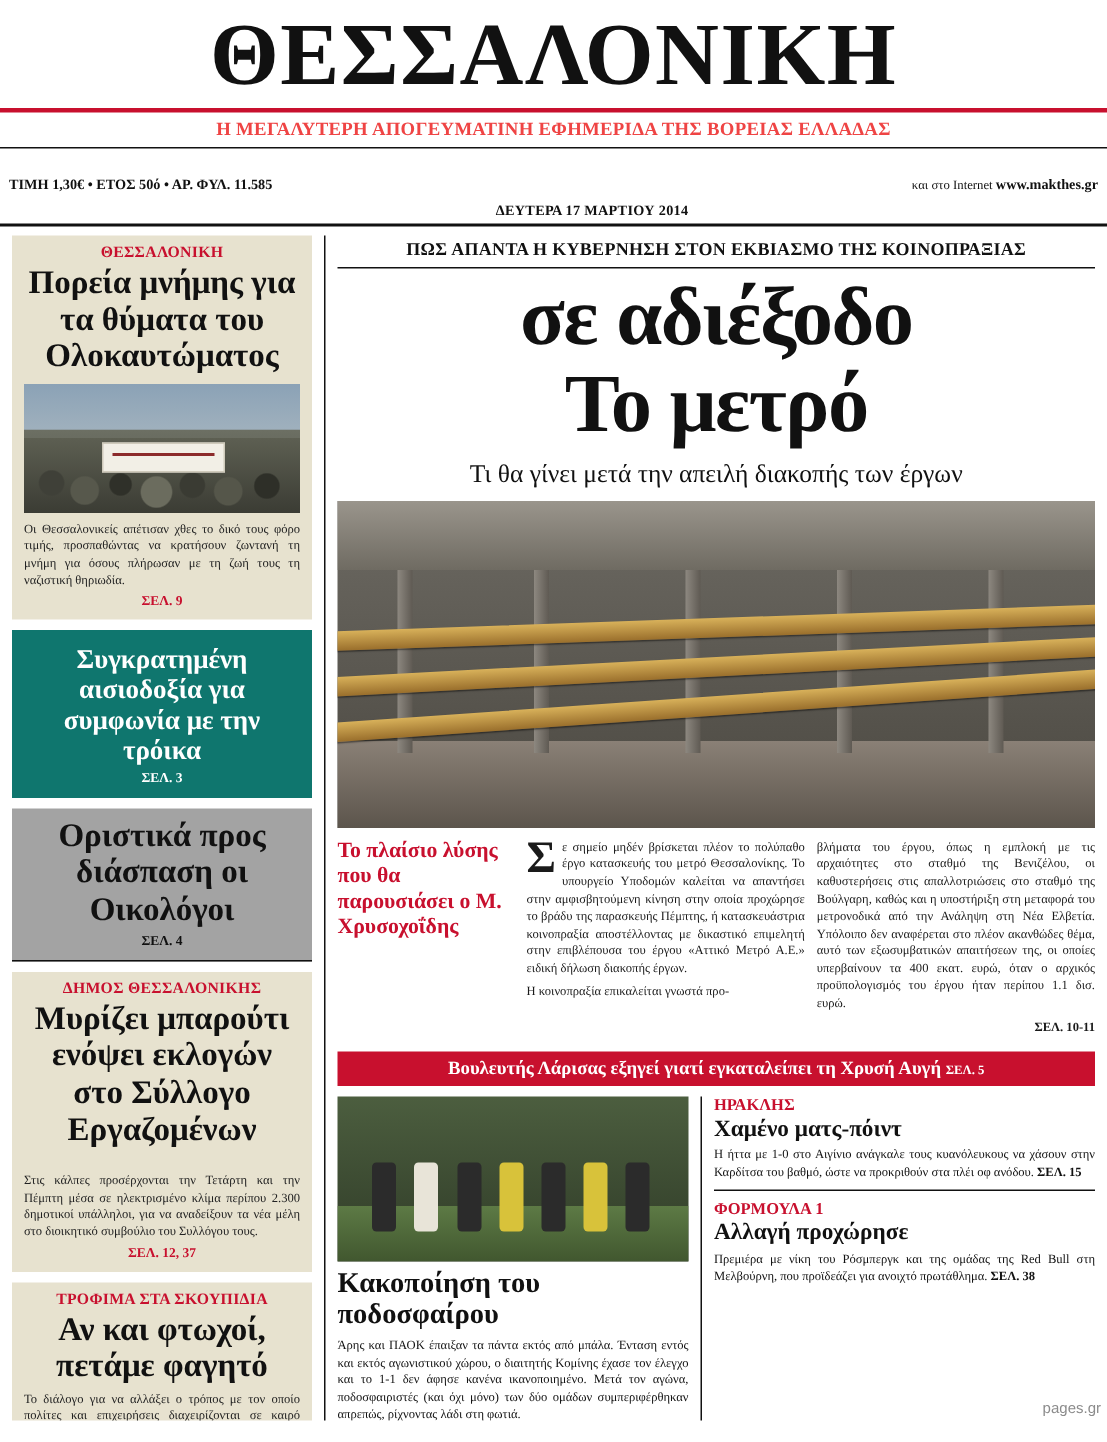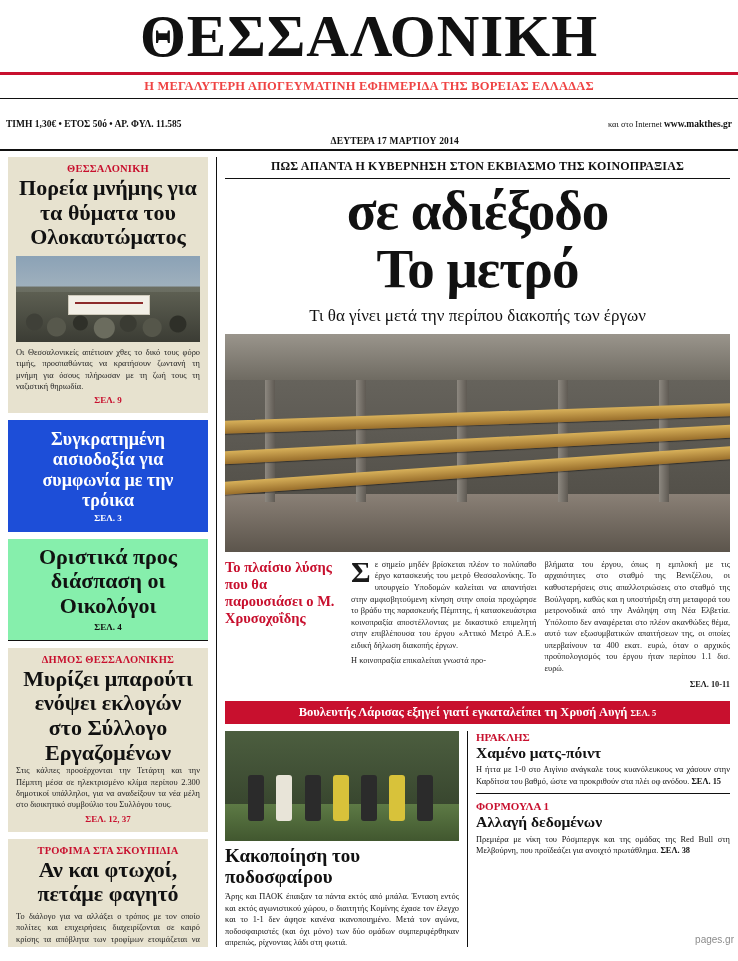--- a/index.html
+++ b/index.html
@@ -48,22 +48,22 @@
 
   
   .cols{display:flex;gap:0;padding:0;}
   .left-col{width:216px;padding:6px 8px 0 8px;box-sizing:border-box;}
   .vdiv{width:1px;background:#111;margin-top:6px;}
   .right-col{flex:1;padding:6px 8px 0 8px;box-sizing:border-box;}
 
   
   .box{margin-bottom:7px;box-sizing:border-box;}
   .box.beige{background:#e7e2cf;padding:6px 8px 8px 8px;}
-  .box.blue{background:#1d4ed8;color:#fff;padding:9px 8px 9px 8px;text-align:center;}
-  .box.white{background:#86efac;padding:6px 8px 8px 8px;text-align:center;border-bottom:1px solid #111;}
+  .box.blue{background:#0f766e;color:#fff;padding:9px 8px 9px 8px;text-align:center;}
+  .box.white{background:#a3a3a3;padding:6px 8px 8px 8px;text-align:center;border-bottom:1px solid #111;}
   .kicker{
     text-align:center;font-weight:bold;font-size:10.5px;color:#c8102e;
     letter-spacing:.2px;margin-bottom:2px;
   }
   .headline-s{
     text-align:center;font-weight:bold;font-size:22px;line-height:1.12;color:#111;
   }
   .headline-s.white{color:#fff;font-size:18px;}
   .photo{
     margin:6px 0 5px 0;height:86px;width:100%;
@@ -219,21 +219,21 @@
       </div>
 
       <div class="box white">
         <div class="headline-s">Οριστικά προς διάσπαση οι Οικολόγοι</div>
         <div class="sel">ΣΕΛ. 4</div>
       </div>
 
       <div class="box beige">
         <div class="kicker">ΔΗΜΟΣ ΘΕΣΣΑΛΟΝΙΚΗΣ</div>
         <div class="headline-s">Μυρίζει μπαρούτι ενόψει εκλογών στο Σύλλογο Εργαζομένων</div>
-        <div class="caption" style="margin-top:0">Στις κάλπες προσέρχονται την Τετάρτη και την Πέμπτη μέσα σε ηλεκτρισμένο κλίμα περίπου 2.300 δημοτικοί υπάλληλοι, για να αναδείξουν τα νέα μέλη στο διοικητικό συμβούλιο του Συλλόγου τους.</div>
+        <div class="caption" style="margin-top:16px">Στις κάλπες προσέρχονται την Τετάρτη και την Πέμπτη μέσα σε ηλεκτρισμένο κλίμα περίπου 2.300 δημοτικοί υπάλληλοι, για να αναδείξουν τα νέα μέλη στο διοικητικό συμβούλιο του Συλλόγου τους.</div>
         <div class="sel red">ΣΕΛ. 12, 37</div>
       </div>
 
       <div class="box beige">
         <div class="kicker">ΤΡΟΦΙΜΑ ΣΤΑ ΣΚΟΥΠΙΔΙΑ</div>
         <div class="headline-s">Αν και φτωχοί, πετάμε φαγητό</div>
         <div class="caption" style="margin-top:4px">Το διάλογο για να αλλάξει ο τρόπος με τον οποίο πολίτες και επιχειρήσεις διαχειρίζονται σε καιρό κρίσης τα απόβλητα των τροφίμων ετοιμάζεται να ανοίξει το υπουργείο Περιβάλλοντος.</div>
         <div class="sel red">ΣΕΛ. 38</div>
       </div>
 
@@ -247,21 +247,21 @@
 
     <div class="vdiv"></div>
 
     <div class="right-col">
 
       <div class="eyebrow">ΠΩΣ ΑΠΑΝΤΑ Η ΚΥΒΕΡΝΗΣΗ ΣΤΟΝ ΕΚΒΙΑΣΜΟ ΤΗΣ ΚΟΙΝΟΠΡΑΞΙΑΣ</div>
 
       <div class="mainhead">σε αδιέξοδο</div>
       <div class="mainhead">Το μετρό</div>
 
-      <div class="deck">Τι θα γίνει μετά την περίπου διακοπής των έργων</div>
+      <div class="deck">Τι θα γίνει μετά την απειλή διακοπής των έργων</div>
 
       <div class="mainphoto">
         <div class="slab"></div>
         <div class="floor"></div>
         <div class="col" style="left:8%"></div>
         <div class="col" style="left:26%"></div>
         <div class="col" style="left:46%"></div>
         <div class="col" style="left:66%"></div>
         <div class="col" style="left:86%"></div>
         <div class="beam" style="top:78px;transform:rotate(-2deg)"></div>
@@ -305,21 +305,21 @@
 
         <div class="br">
           <div>
             <div class="kicker2">ΗΡΑΚΛΗΣ</div>
             <h4>Χαμένο ματς-πόιντ</h4>
             <p><span>Η ήττα με 1-0 στο Αιγίνιο ανάγκαλε τους κυανόλευκους να χάσουν στην Καρδίτσα του βαθμό, ώστε να προκριθούν στα πλέι οφ ανόδου.</span> <b>ΣΕΛ. 15</b></p>
           </div>
           <div class="hr-dark"></div>
           <div>
             <div class="kicker2">ΦΟΡΜΟΥΛΑ 1</div>
-            <h4>Αλλαγή δεδομένων</h4>
+            <h4>Αλλαγή προχώρησε</h4>
             <p><span>Πρεμιέρα με νίκη του Ρόσμπεργκ και της ομάδας της Red Bull στη Μελβούρνη, που προϊδεάζει για ανοιχτό πρωτάθλημα.</span> <b>ΣΕΛ. 38</b></p>
           </div>
         </div>
       </div>
 
     </div>
   </div>
 
   <div class="watermark">pages.gr</div>
 </div>

